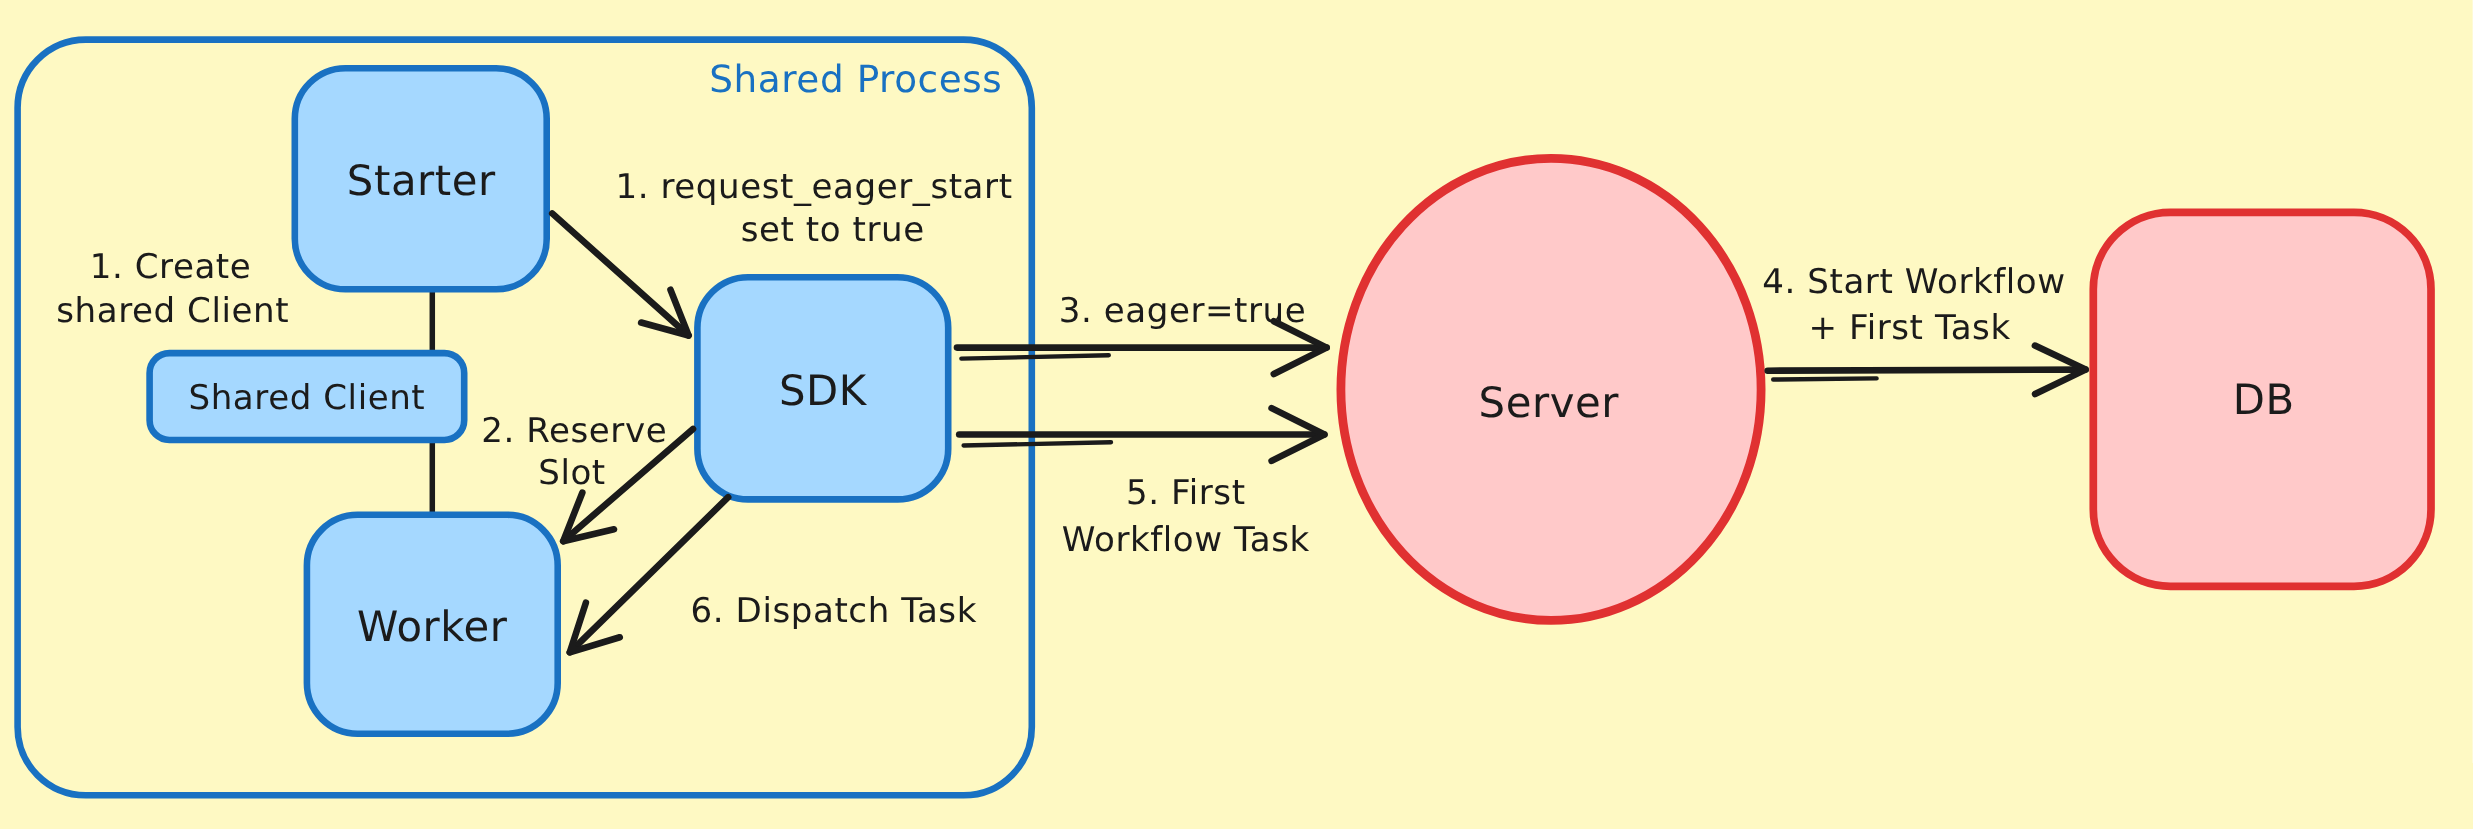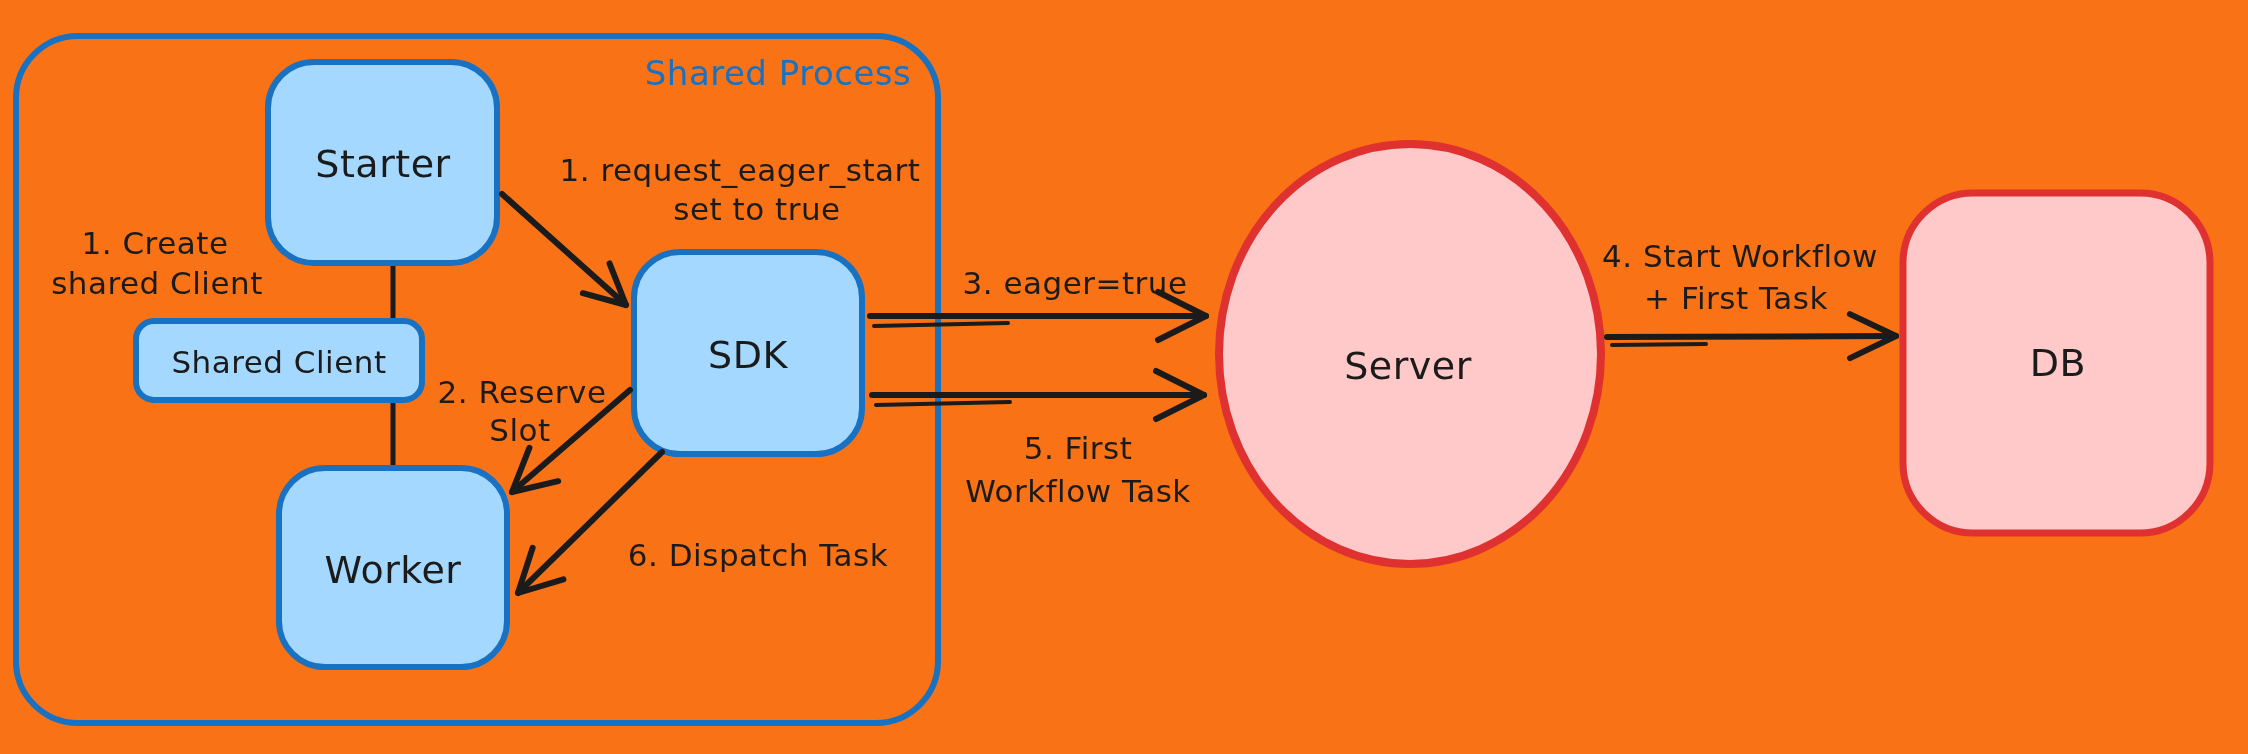--- a/index.html
+++ b/index.html
@@ -4,21 +4,21 @@
 <style>
   html, body {
     margin: 0;
     padding: 0;
     background: #ffffff;
   }
   #stage {
     position: relative;
     width: 2248px;
     height: 754px;
-    background: #f97316;
+    background: #fef9c3;
     overflow: hidden;
   }
   svg {
     display: block;
     font-family: "DejaVu Sans", sans-serif;
   }
   text {
     text-anchor: middle;
     dominant-baseline: central;
     letter-spacing: 0.5px;

